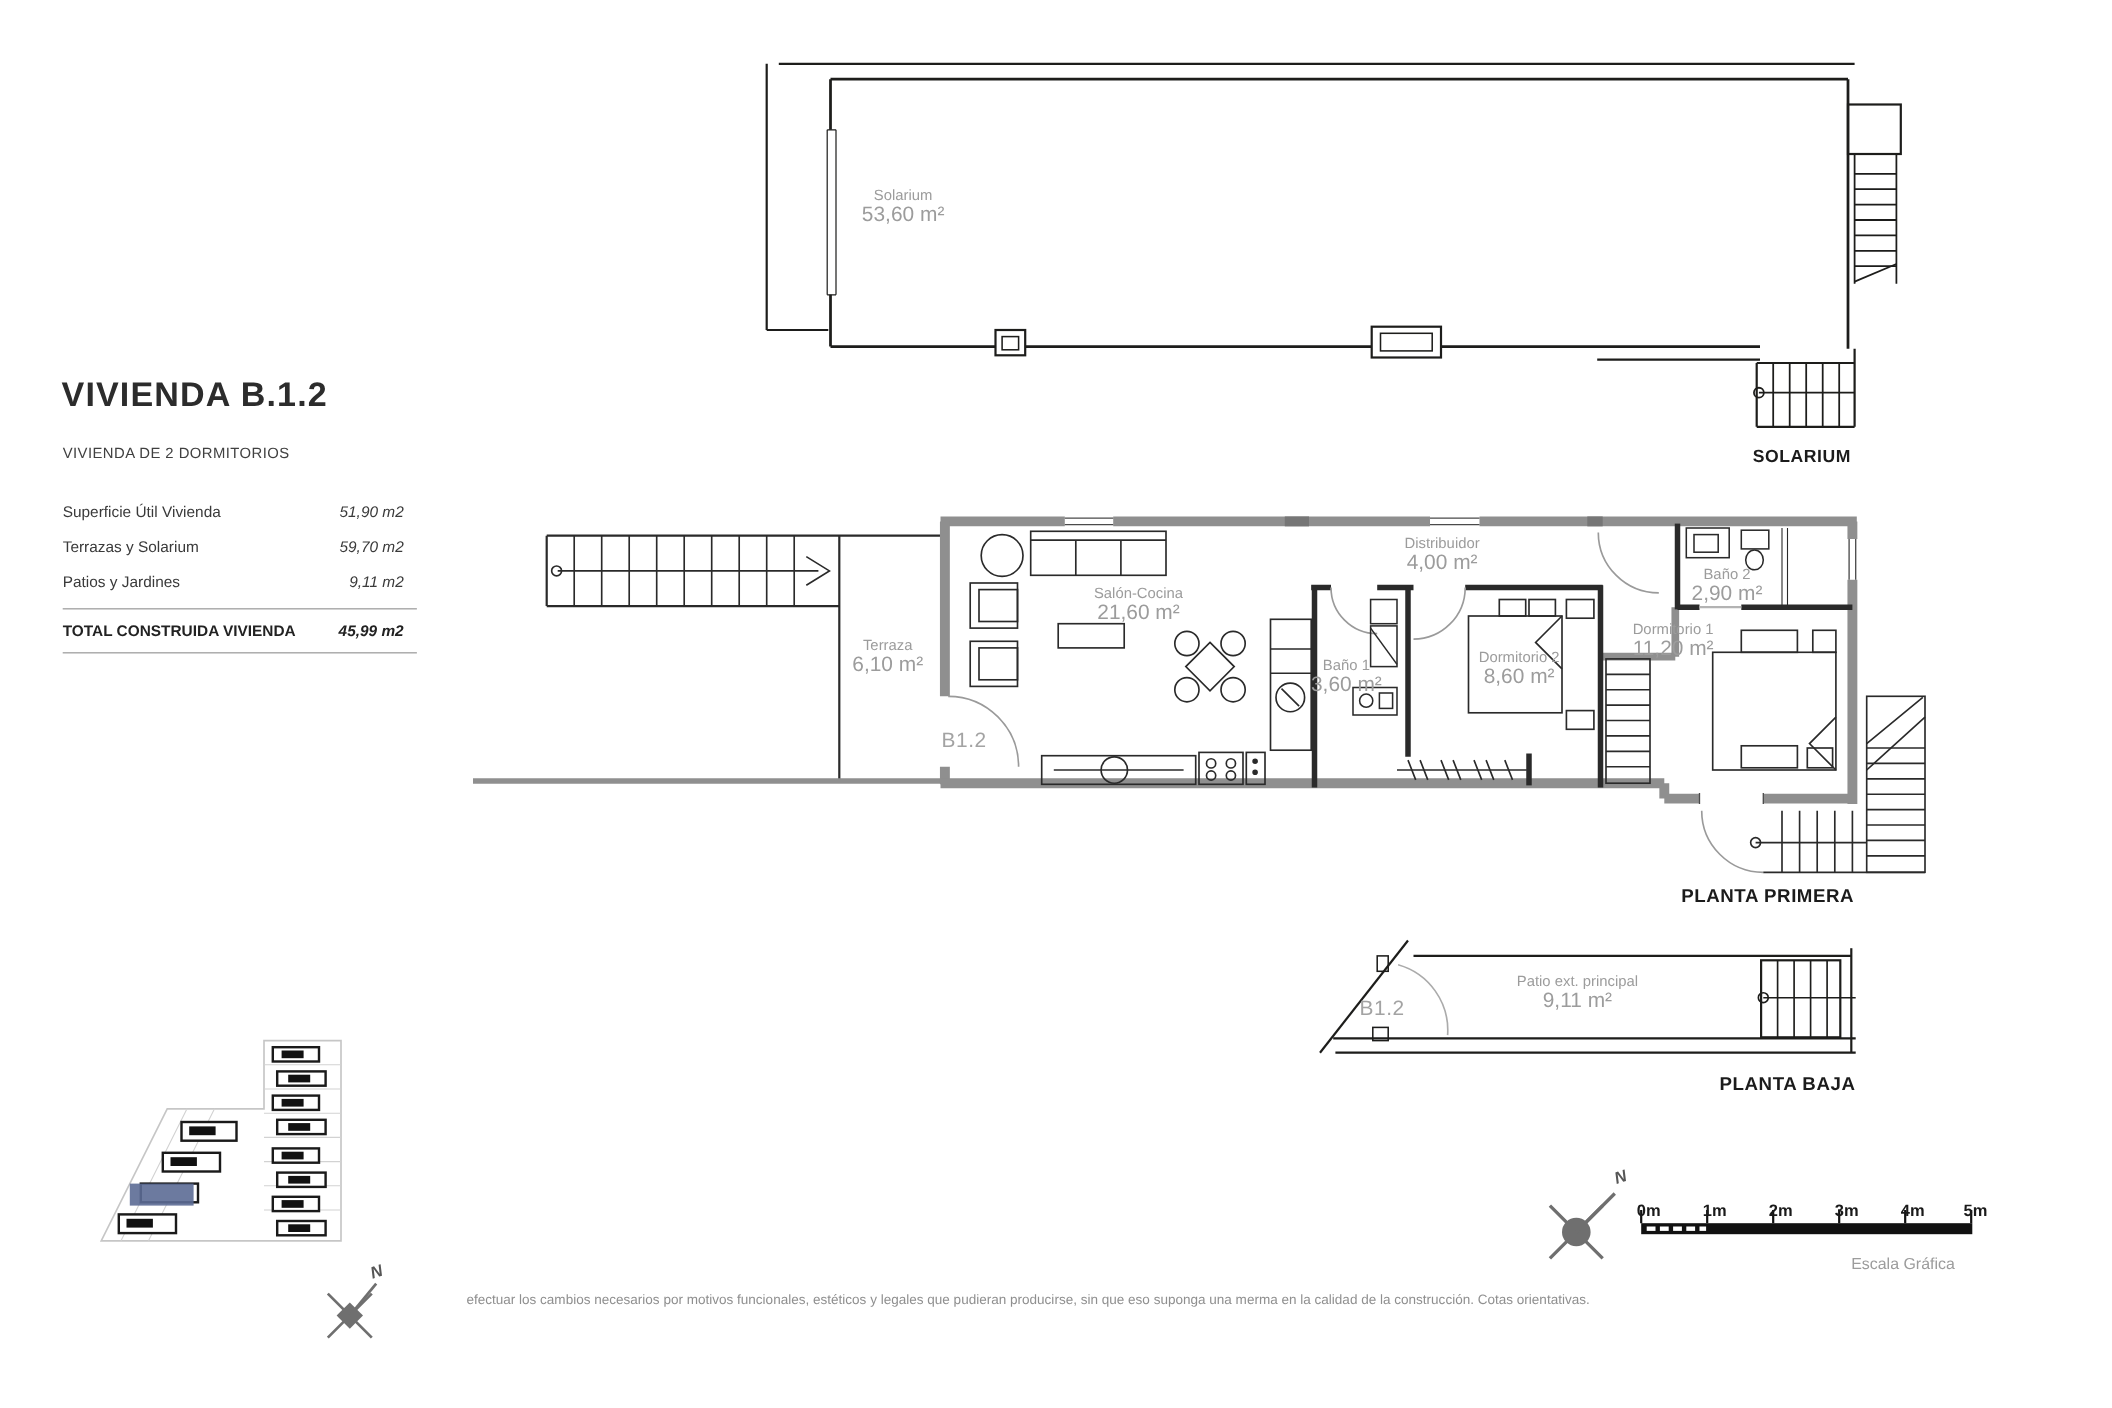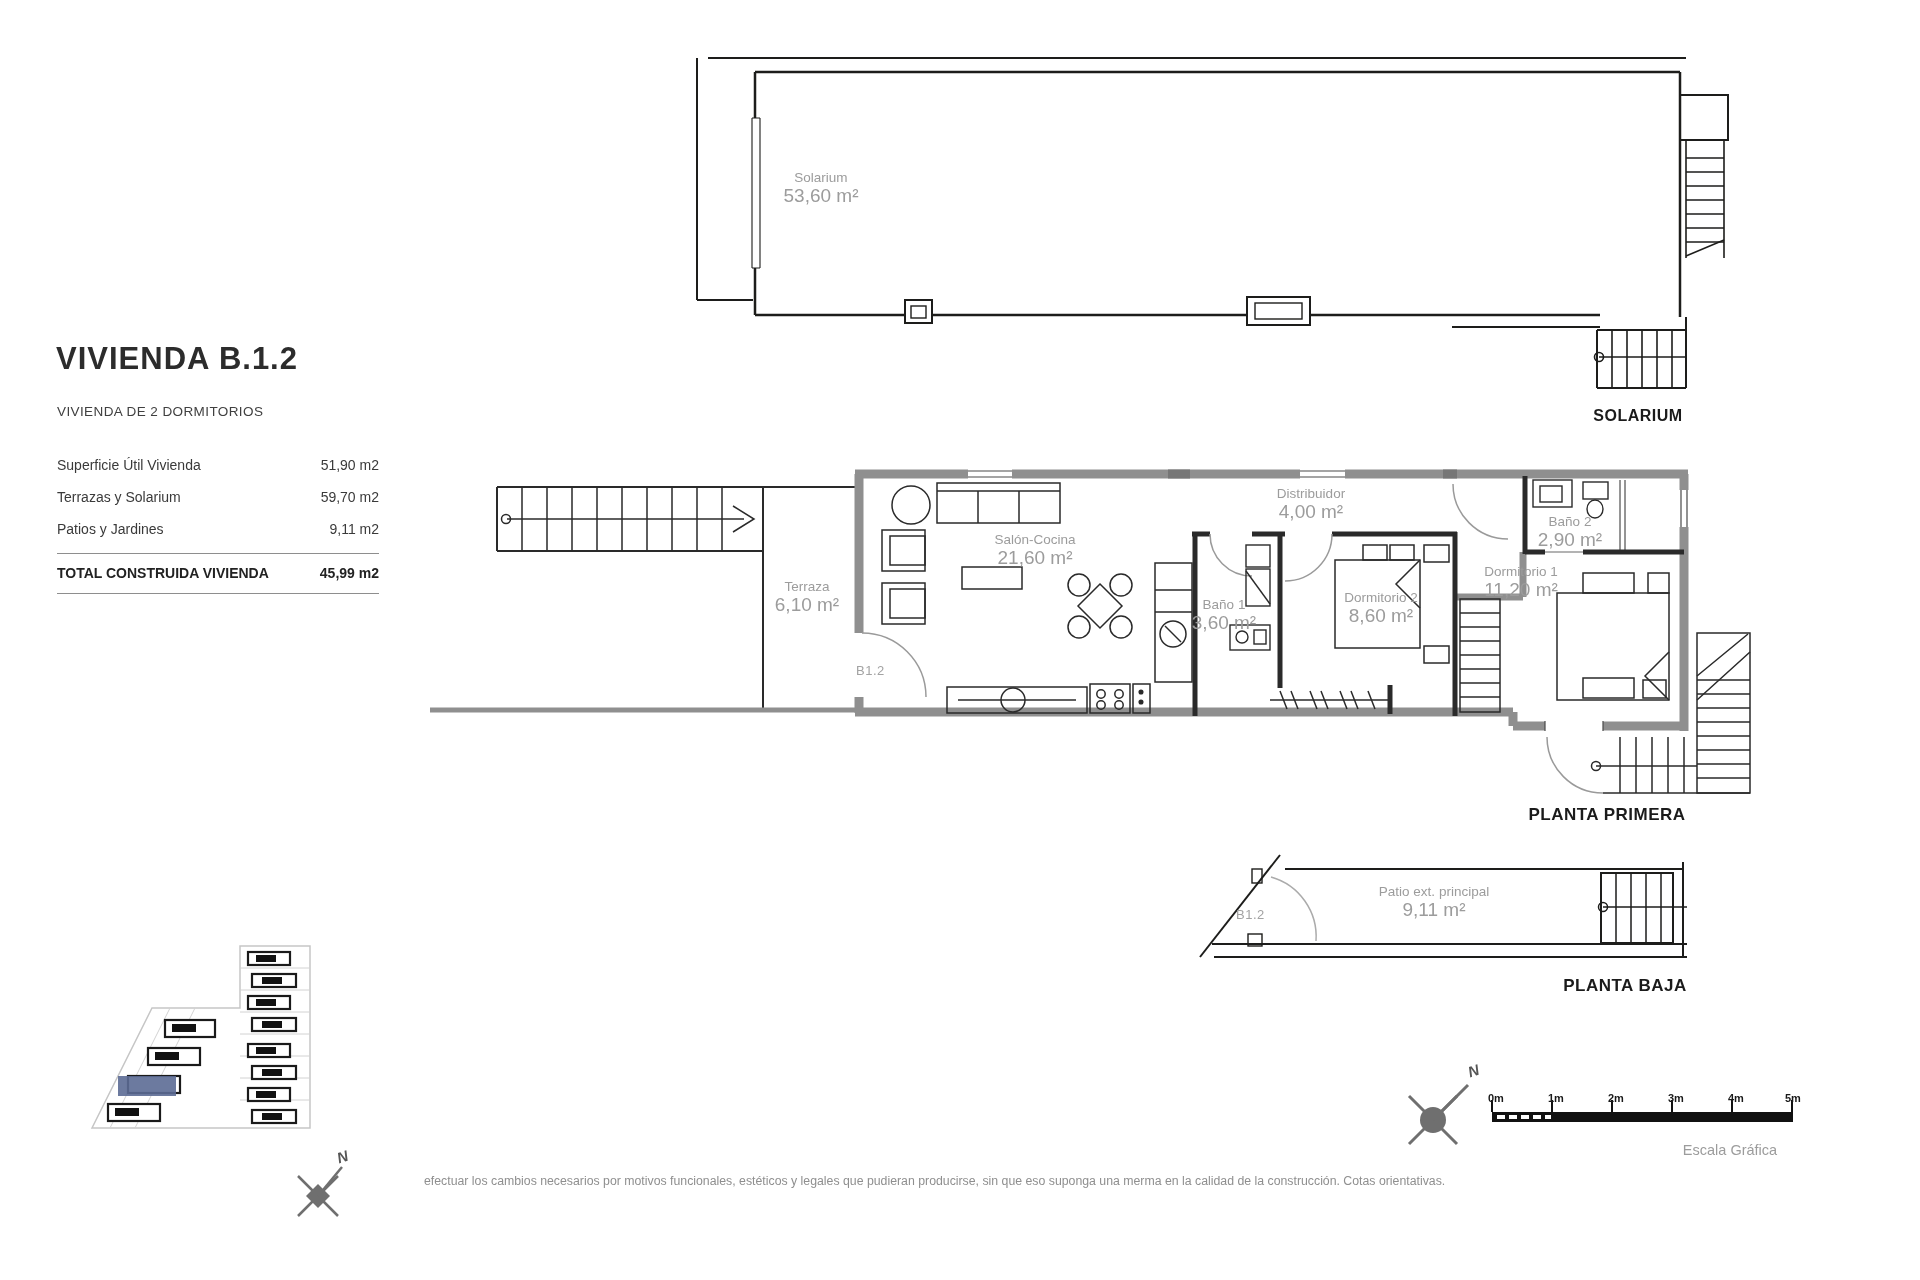--- a/index.html
+++ b/index.html
@@ -5,31 +5,31 @@
   html,body{margin:0;padding:0;background:#ffffff;}
   body{width:1920px;height:1280px;overflow:hidden;font-family:"Liberation Sans",sans-serif;}
   .canvas{position:relative;width:1920px;height:1280px;background:#fff;}
   .overlay-svg{position:absolute;left:0;top:0;}
   
   .info-title{position:absolute;left:56px;top:341px;font-size:31px;font-weight:bold;color:#2c2c2c;letter-spacing:1px;}
   .info-subtitle{position:absolute;left:57px;top:404px;font-size:13.5px;color:#404040;letter-spacing:.4px;}
   .info-table{position:absolute;left:57px;top:452px;width:322px;}
   .info-row{position:absolute;left:0;width:322px;height:18px;font-size:14px;color:#3a3a3a;}
   .info-row .lab{position:absolute;left:0;}
-  .info-row .val{position:absolute;right:0;text-align:left;}
+  .info-row .val{position:absolute;right:12px;text-align:left;font-style:italic;}
   .rule{position:absolute;left:0;width:322px;border-top:1.5px solid #8e8e8e;}
   .info-total{font-weight:bold;color:#222;}
   
   .room-label{position:absolute;transform:translateX(-50%);text-align:center;color:#9c9c9c;line-height:1.12;white-space:nowrap;}
   .room-label .rname{display:block;font-size:13.5px;}
   .room-label .rarea{display:block;font-size:19px;}
   .plan-title{position:absolute;transform:translateX(-50%);font-weight:bold;color:#1b1b1b;font-size:17px;letter-spacing:.5px;white-space:nowrap;}
-  .unit-code{position:absolute;color:#a3a3a3;font-size:13px;letter-spacing:.5px;}
+  .unit-code{position:absolute;color:#a3a3a3;font-size:19px;letter-spacing:.5px;}
   
-  .scale-tick{position:absolute;font-size:11px;font-weight:bold;color:#1a1a1a;}
+  .scale-tick{position:absolute;font-size:15px;font-weight:bold;color:#1a1a1a;}
   .scale-caption{position:absolute;left:1650px;top:1142px;width:160px;text-align:center;font-size:14.5px;color:#9c9c9c;}
   .north-n{position:absolute;font-size:15px;font-weight:bold;font-style:italic;color:#565656;transform:rotate(-18deg);}
   
   .disclaimer{position:absolute;left:424px;top:1172px;width:1075px;font-size:12.3px;line-height:18.5px;color:#8f8f8f;}
 </style>
 </head>
 <body>
 
 <div class="canvas">
 

